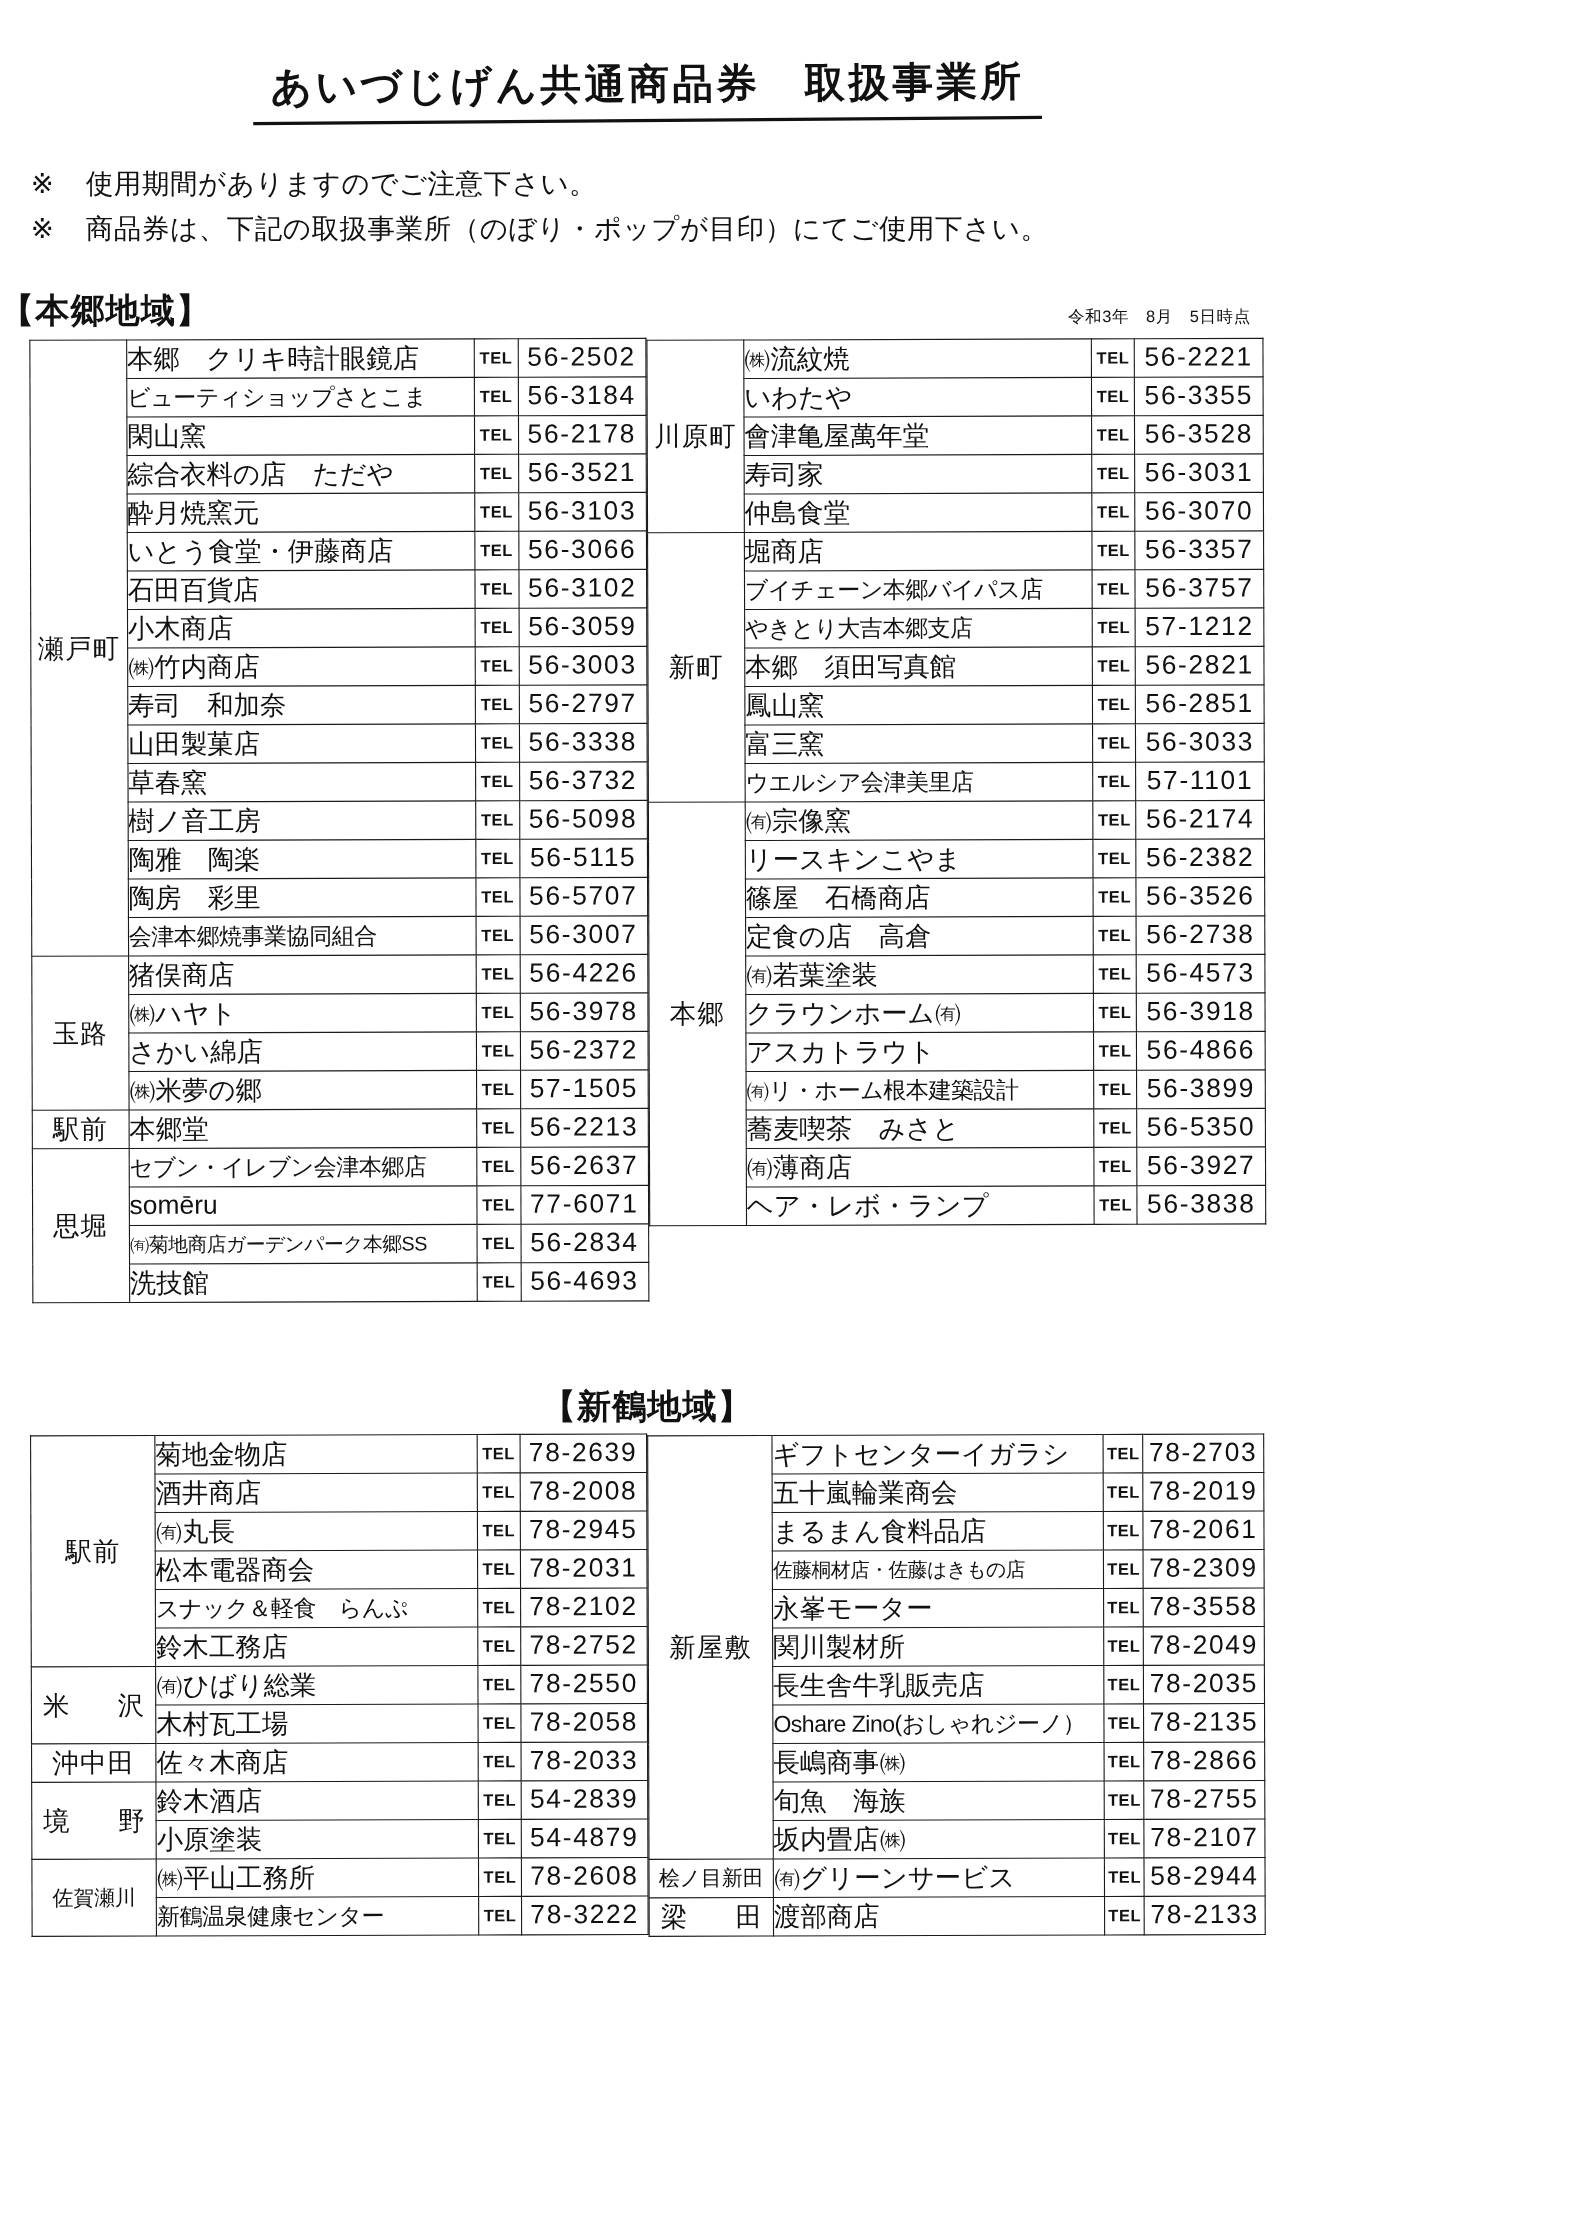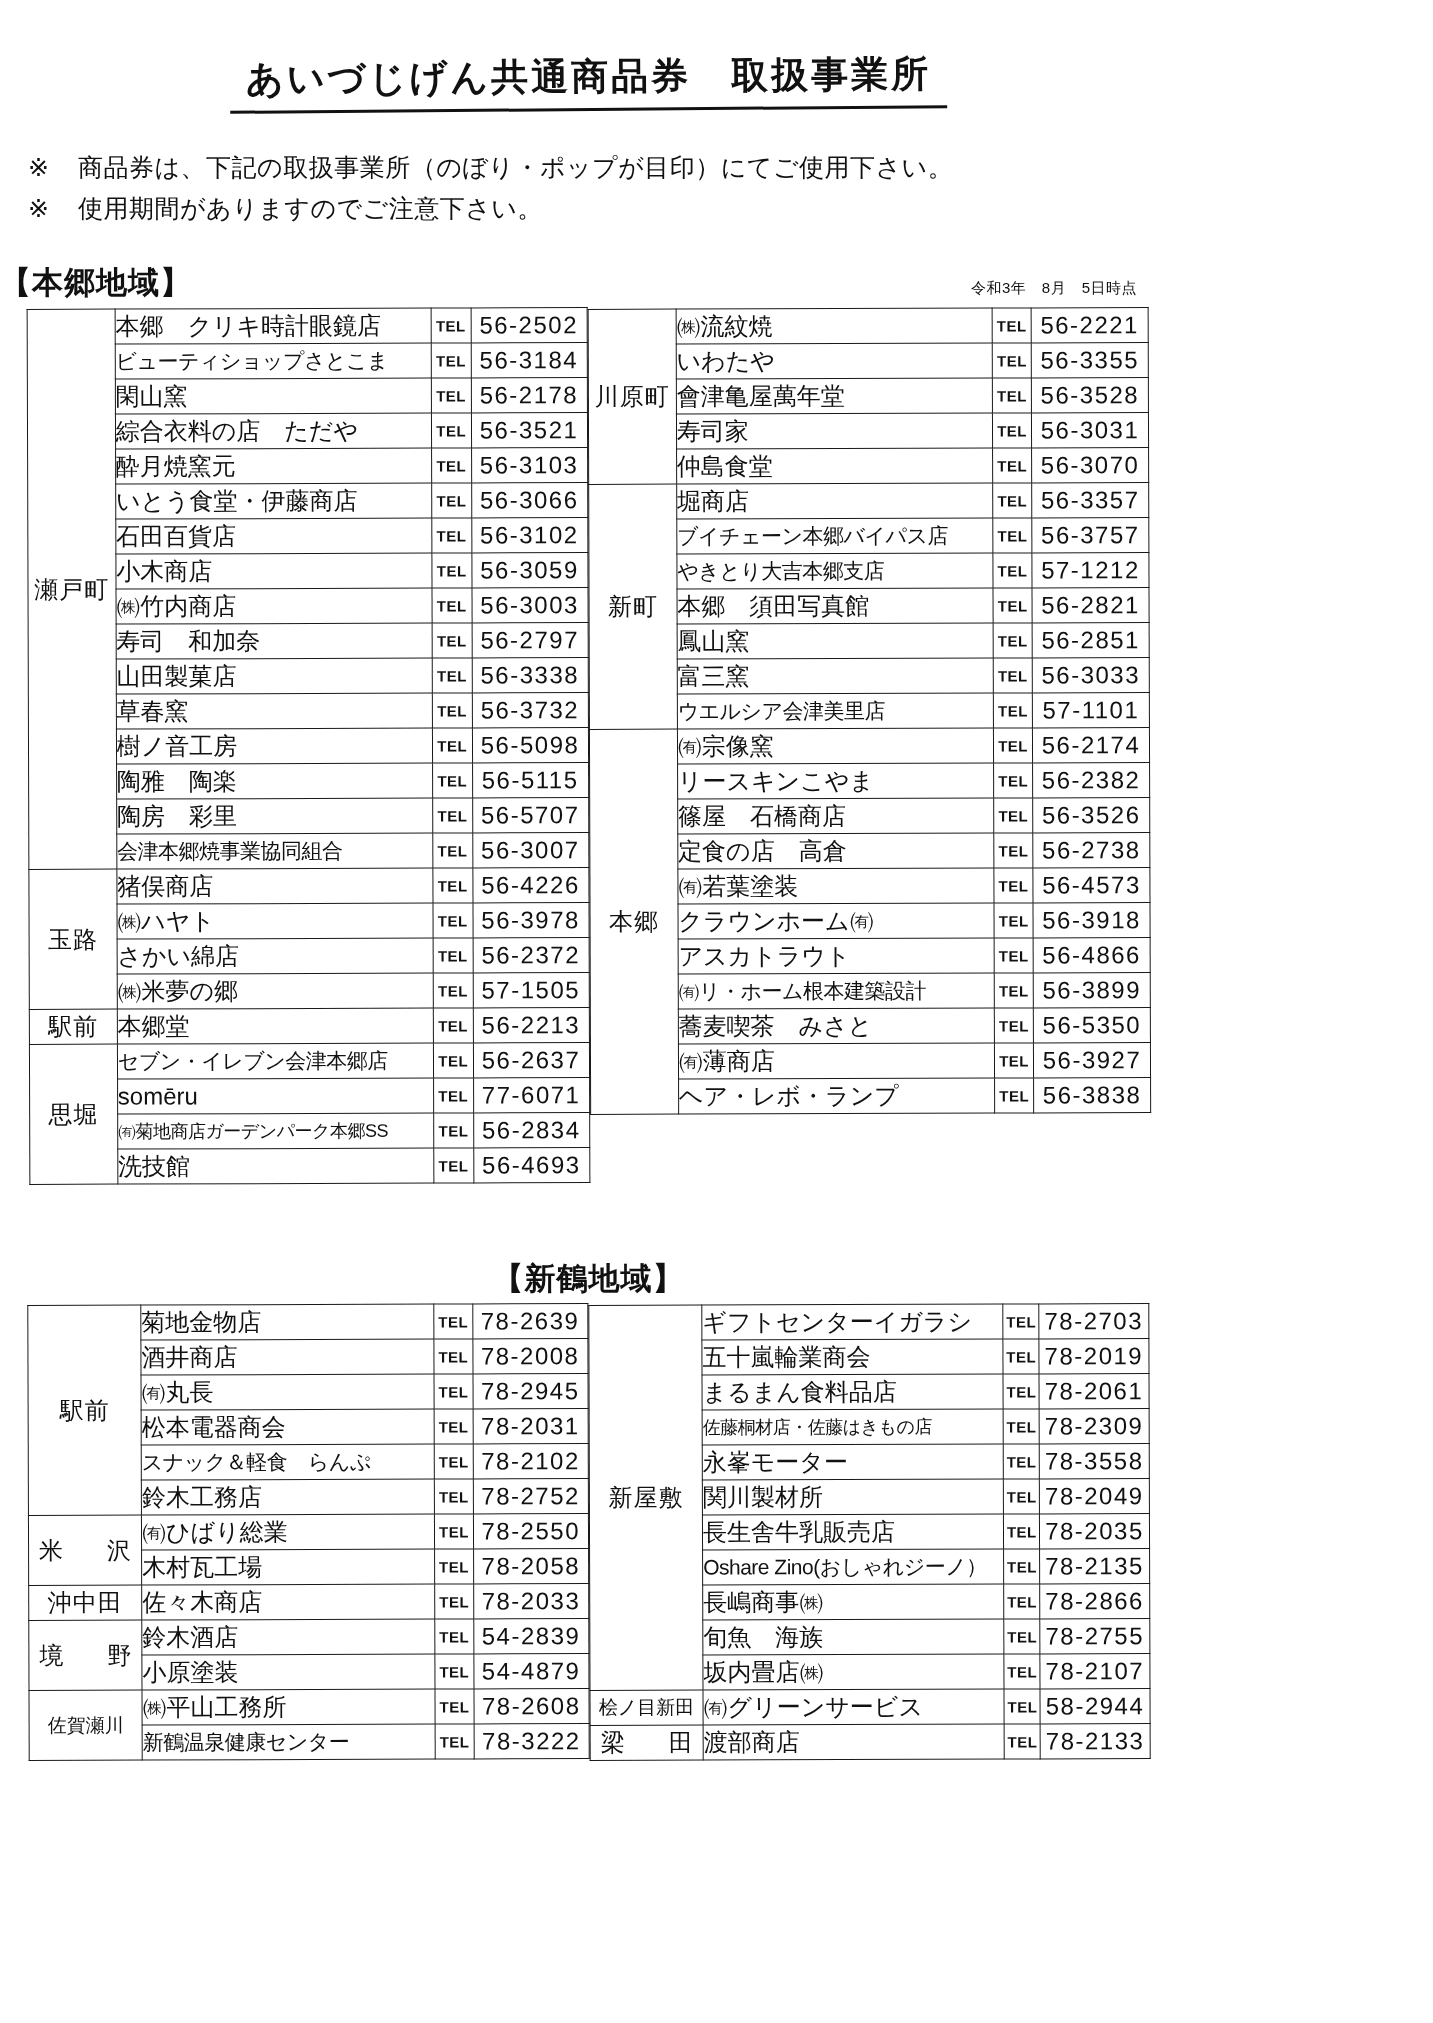--- a/index.html
+++ b/index.html
@@ -163,24 +163,24 @@
 <body>
 
 <div class="page">
 
   <div class="title-wrap">
     <span class="doc-title">あいづじげん共通商品券　取扱事業所</span>
   </div>
 
   <div class="notes">
     <div class="note-line">
-      <span class="note-mark">※</span><span>商品券は、下記の取扱事業所（のぼり・ポップが目印）にてご使用下さい。</span>
+      <span class="note-mark">※</span><span>使用期間がありますのでご注意下さい。</span>
     </div>
     <div class="note-line">
-      <span class="note-mark">※</span><span>使用期間がありますのでご注意下さい。</span>
+      <span class="note-mark">※</span><span>商品券は、下記の取扱事業所（のぼり・ポップが目印）にてご使用下さい。</span>
     </div>
   </div>
 
   <div class="section-head">
     <span class="section-title">【本郷地域】</span>
     <span class="asof">令和3年　8月　5日時点</span>
   </div>
 
   <div class="tbl-wrap">
 

